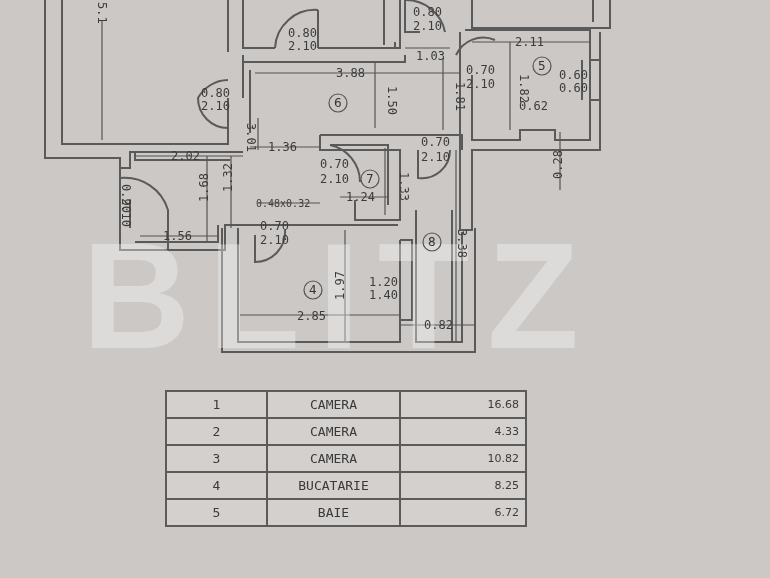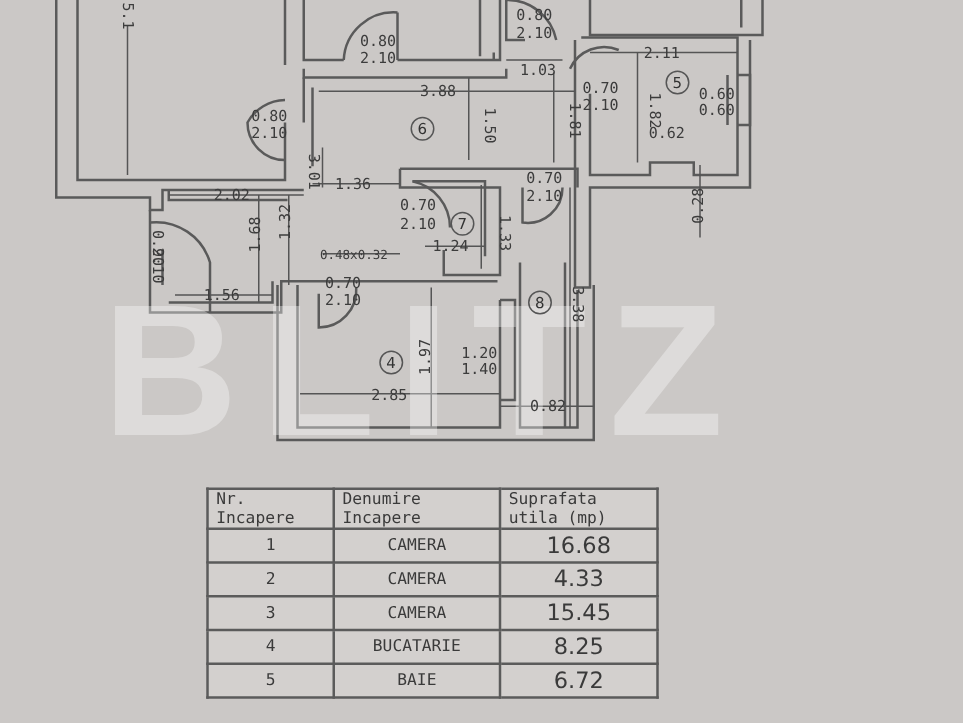--- a/index.html
+++ b/index.html
@@ -10,21 +10,21 @@
   .lbl{font-family:"DejaVu Sans Mono",monospace;font-size:12px;fill:#3c3c3c;}
   .num{font-family:"DejaVu Sans",sans-serif;font-size:12px;fill:#333;}
   .wm{font-family:"Liberation Sans",sans-serif;font-weight:bold;font-size:150px;fill:#ffffff;opacity:0.35;letter-spacing:18px;}
   table.rooms{position:absolute;left:165px;top:390px;border-collapse:collapse;background:#d3d0ce;font-family:"DejaVu Sans Mono",monospace;color:#3a3a3a;}
   table.rooms td{border:2px solid #5b5b5b;padding:0 6px;font-size:13px;}
   table.rooms tr.head td{height:27px;vertical-align:middle;font-size:13px;}
   table.rooms tr.row td{height:25px;text-align:center;}
   table.rooms td.c1{width:87px;}
   table.rooms td.c2{width:119px;}
   table.rooms td.c3{width:112px;}
-  table.rooms tr.row td.c3{text-align:center;font-family:"DejaVu Sans",sans-serif;font-size:18px;}
+  table.rooms tr.row td.c3{text-align:right;font-family:"DejaVu Sans",sans-serif;font-size:11px;}
 </style>
 </head>
 <body>
 
 <svg id="plan" viewBox="0 0 770 578" xmlns="http://www.w3.org/2000/svg">
 
   <g>
     <path class="wall" d="M45 0 V158 H120 V168 H130 V152 H243"></path>
     <path class="wall" d="M62 0 V144 H228 V98"></path>
     <path class="wall" d="M228 52 V0"></path>
@@ -148,48 +148,34 @@
     <text class="num" x="334" y="107">6</text>
     <circle cx="370" cy="179" r="9" class="dim"></circle>
     <text class="num" x="366" y="183">7</text>
     <circle cx="432" cy="242" r="9" class="dim"></circle>
     <text class="num" x="428" y="246">8</text>
   </g>
 </svg>
 
 <table class="rooms">
   <tbody>
-      <tr class="head">
-    <td class="c1">
-      <div>Nr.</div>
-      <div>Incapere</div>
-    </td>
-    <td class="c2">
-      <div>Denumire</div>
-      <div>Incapere</div>
-    </td>
-    <td class="c3">
-      <div>Suprafata</div>
-      <div>utila (mp)</div>
-    </td>
-  </tr>
   <tr class="row">
     <td class="c1">1</td>
     <td class="c2">CAMERA</td>
     <td class="c3">16.68</td>
   </tr>
   <tr class="row">
     <td class="c1">2</td>
     <td class="c2">CAMERA</td>
     <td class="c3">4.33</td>
   </tr>
   <tr class="row">
     <td class="c1">3</td>
     <td class="c2">CAMERA</td>
-    <td class="c3">15.45</td>
+    <td class="c3">10.82</td>
   </tr>
   <tr class="row">
     <td class="c1">4</td>
     <td class="c2">BUCATARIE</td>
     <td class="c3">8.25</td>
   </tr>
   <tr class="row">
     <td class="c1">5</td>
     <td class="c2">BAIE</td>
     <td class="c3">6.72</td>

